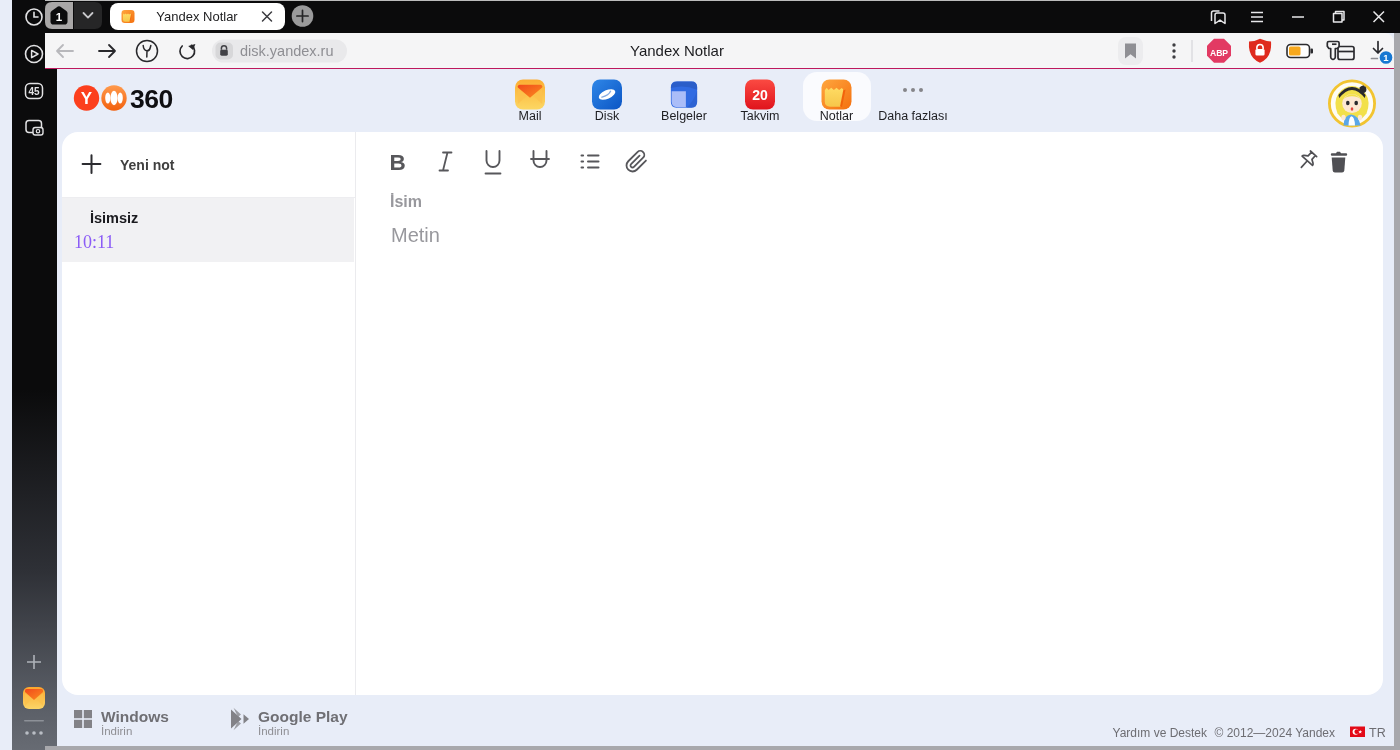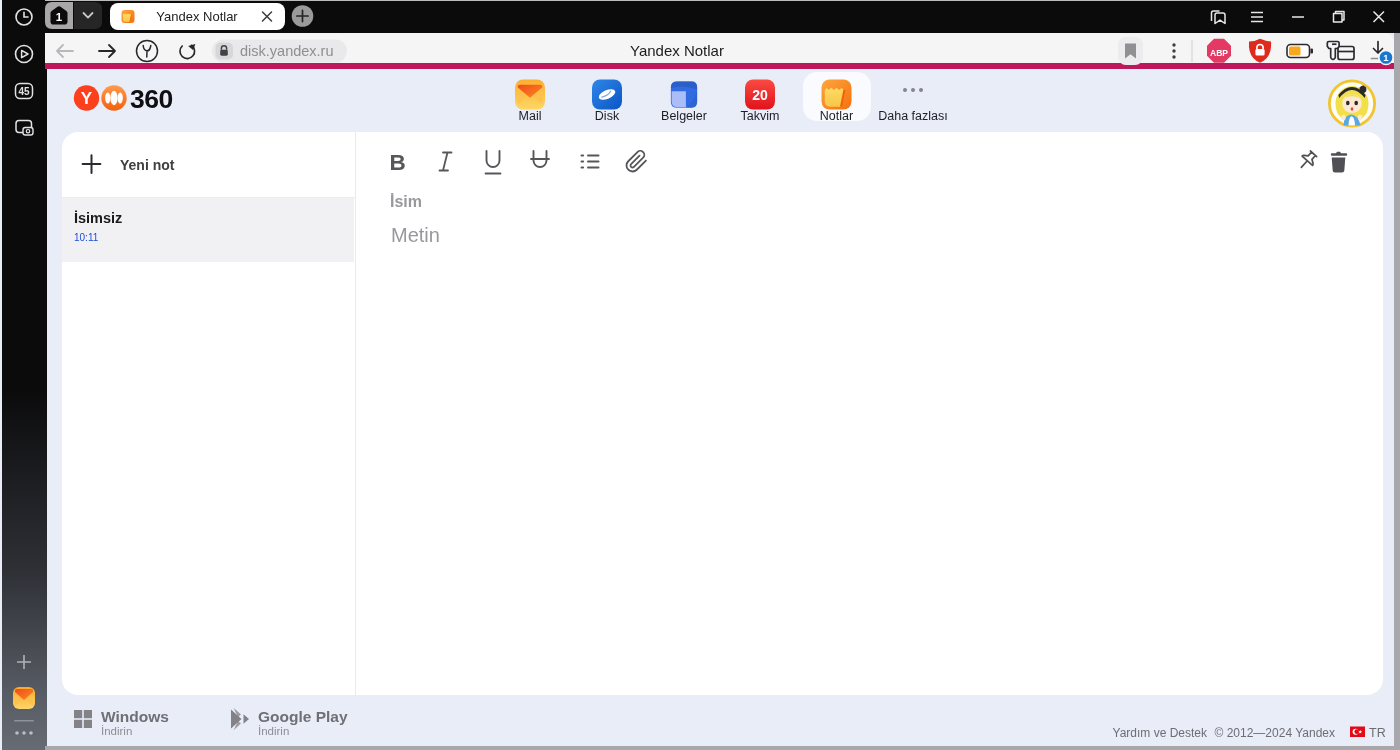--- a/index.html
+++ b/index.html
@@ -4,21 +4,21 @@
 <style>
   * { margin:0; padding:0; box-sizing:border-box; }
   html,body { width:1400px; height:750px; overflow:hidden; font-family:"Liberation Sans",sans-serif; }
   #app { position:relative; width:1400px; height:750px; background:#e8edf8; }
   .abs { position:absolute; }
 </style>
 </head>
 <body>
 <div id="app">
 
-  <div class="abs" id="sidebar" style="left:2px;top:0;width:45px;height:750px;background:linear-gradient(180deg,#0b0b0c 0%,#0b0b0c 52%,#2e3036 76%,#565a62 92%,#676b73 100%);">
+  <div class="abs" id="sidebar" style="left:12px;top:0;width:45px;height:750px;background:linear-gradient(180deg,#0b0b0c 0%,#0b0b0c 52%,#2e3036 76%,#565a62 92%,#676b73 100%);">
     <svg width="45" height="750" viewBox="0 0 45 750" style="position:absolute;left:0;top:0">
 
       <circle cx="22" cy="17" r="8" fill="none" stroke="#e2e2e4" stroke-width="1.6"></circle>
       <path d="M22 12.2 V17 L26 17" fill="none" stroke="#e2e2e4" stroke-width="1.6" stroke-linecap="round"></path>
 
       <circle cx="22" cy="54" r="8.5" fill="none" stroke="#e2e2e4" stroke-width="1.6"></circle>
       <path d="M19.6 50.4 L26 54 L19.6 57.6 Z" fill="none" stroke="#e2e2e4" stroke-width="1.5" stroke-linejoin="round"></path>
 
       <rect x="13.5" y="83.5" width="17" height="15" rx="4.5" fill="none" stroke="#e2e2e4" stroke-width="1.5"></rect>
       <text x="22" y="94.8" font-size="10" font-weight="bold" fill="#e2e2e4" text-anchor="middle" font-family="Liberation Sans">45</text>
@@ -93,21 +93,21 @@
         </linearGradient>
         <linearGradient id="notepage" x1="0" y1="0" x2="0" y2="1">
           <stop offset="0" stop-color="#ffdb63"></stop>
             <stop offset="1" stop-color="#f6c64a"></stop>
         </linearGradient>
       </defs>
     </svg>
   </div>
   <div class="abs" style="left:45px;top:0;width:1355px;height:1px;background:#bcbcbc;"></div>
 
-  <div class="abs" id="addrrow" style="left:45px;top:33px;width:1349px;height:36px;background:#f5f5f6;border-bottom:6px solid #be185d;border-top-right-radius:9px;">
+  <div class="abs" id="addrrow" style="left:45px;top:33px;width:1349px;height:36px;background:#f5f5f6;border-bottom:1px solid #be185d;border-top-right-radius:9px;">
     <svg width="1349" height="36" viewBox="0 0 1349 36" style="position:absolute;left:0;top:0">
 
       <path d="M12 18 H28 M12 18 l6 -6 M12 18 l6 6" stroke="#b8b8bc" stroke-width="1.8" fill="none" stroke-linecap="round" stroke-linejoin="round"></path>
 
       <path d="M54 18 H70 M70 18 l-6 -6 M70 18 l-6 6" stroke="#28282c" stroke-width="1.8" fill="none" stroke-linecap="round" stroke-linejoin="round"></path>
 
       <circle cx="102" cy="18" r="10.5" fill="none" stroke="#28282c" stroke-width="1.5"></circle>
       <path d="M98.2 12.5 Q98.6 17.5 102 17.8 Q104.6 17.9 105.3 14.5 L105.8 12.5 M102 17.8 L101.8 24" fill="none" stroke="#28282c" stroke-width="1.5" stroke-linecap="round"></path>
 
       <path d="M137.2 13.0 A7.3 7.3 0 1 0 146.5 12.3" fill="none" stroke="#28282c" stroke-width="1.7" stroke-linecap="round"></path>
@@ -258,22 +258,22 @@
   <div class="abs" id="card" style="left:62px;top:132px;width:1321px;height:563px;background:#ffffff;border-radius:16px;"></div>
   <div class="abs" style="left:355px;top:132px;width:1px;height:563px;background:#ebebee;"></div>
 
   <div class="abs" id="panel" style="left:62px;top:132px;width:293px;height:563px;">
     <div class="abs" style="left:0;top:65px;width:293px;height:1px;background:#ededf0;"></div>
     <div class="abs" style="left:0;top:66px;width:292px;height:64px;background:#f1f1f3;"></div>
     <svg width="60" height="65" viewBox="0 0 60 65" style="position:absolute;left:0;top:0">
       <path d="M29.5 23.3 V41 M20.6 32.1 H38.4" stroke="#2c2c30" stroke-width="2" stroke-linecap="round"></path>
     </svg>
     <div class="abs" style="left:58px;top:24.5px;font-size:14px;font-weight:bold;color:#404040;">Yeni not</div>
-    <div class="abs" style="left:12px;top:77.5px;font-size:14.5px;font-weight:bold;color:#1b1b1f;">İsimsiz</div>
-    <div class="abs" style="left:12px;top:100px;font-size:10px;color:#1d4ed8;">10:11</div>
+    <div class="abs" style="left:28px;top:77.5px;font-size:14.5px;font-weight:bold;color:#1b1b1f;">İsimsiz</div>
+    <div class="abs" style="left:12px;top:100px;font-size:18px;color:#8b5cf6;font-family:Liberation Serif, serif;">10:11</div>
   </div>
 
   <div class="abs" id="editor" style="left:355px;top:132px;width:1028px;height:563px;">
     <svg width="1028" height="60" viewBox="0 0 1028 60" style="position:absolute;left:0;top:0">
 
       <text x="42.5" y="37.5" font-size="22.5" font-weight="bold" fill="#57575b" text-anchor="middle" font-family="Liberation Sans">B</text>
 
       <g stroke="#57575b" stroke-width="1.8" stroke-linecap="round">
         <path d="M88 20.5 h8.5 M84.5 38.5 h8.5 M92.5 20.5 l-4.5 18"></path>
       </g>

